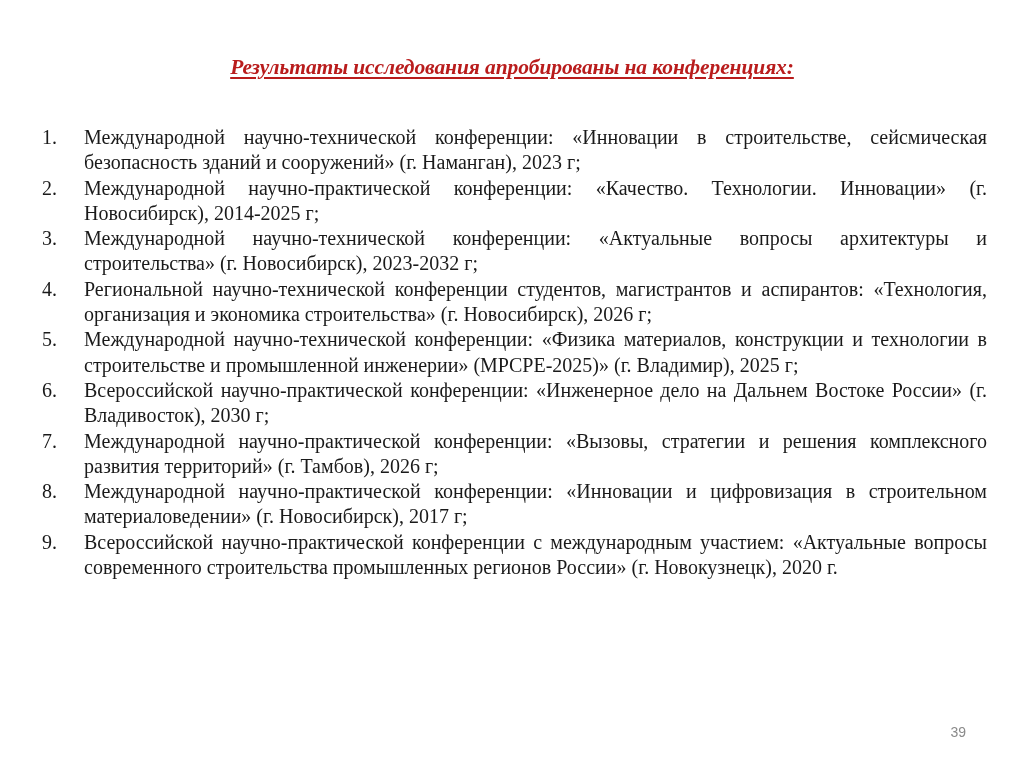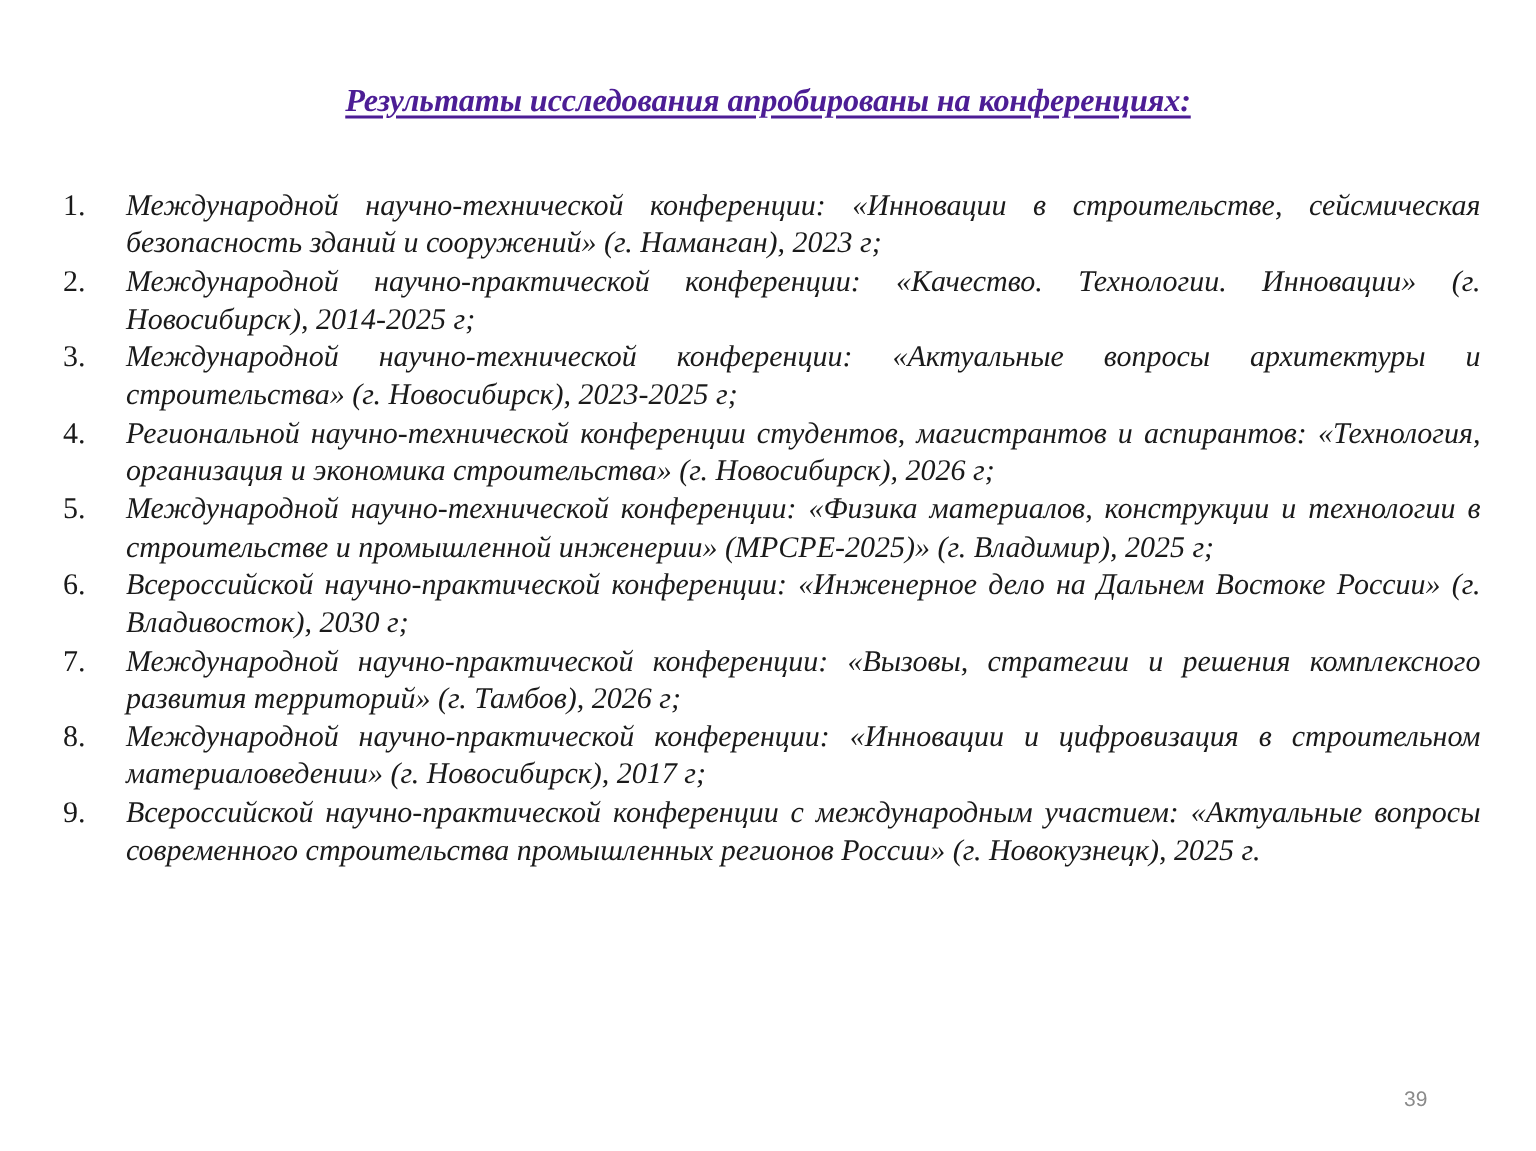--- a/index.html
+++ b/index.html
@@ -21,21 +21,21 @@
       width: 1024px;
       top: 55px;
       text-align: center;
       font-family: "Liberation Serif", serif;
       font-style: italic;
       font-weight: bold;
       font-size: 21.5px;
       text-decoration: underline;
       text-decoration-thickness: 2px;
       text-underline-offset: 3px;
-      color: #4c1d95;
+      color: #b91c1c;
       letter-spacing: -0.1px;
     }
     .conf-list {
       position: absolute;
       left: 42px;
       top: 125px;
       width: 945px;
       margin: 0;
       padding: 0;
       list-style: none;
@@ -47,28 +47,27 @@
       line-height: 25.3px;
     }
     .conf-num {
       width: 42px;
       flex: 0 0 42px;
     }
     .conf-text {
       flex: 1 1 auto;
       text-align: justify;
       text-align-last: left;
-      font-style: italic;
     }
     .page-number {
       position: absolute;
       left: 936px;
       top: 724px;
       width: 30px;
-      text-align: left;
+      text-align: right;
       font-family: "Liberation Sans", sans-serif;
       font-size: 14px;
       color: #8a8a8a;
     }
   </style>
 </head>
 <body>
 
 <div class="slide-title">Результаты исследования апробированы на конференциях:</div>
 
@@ -76,21 +75,21 @@
   <li class="conf-item">
     <span class="conf-num">1.</span>
     <span class="conf-text">Международной научно-технической конференции: «Инновации в строительстве, сейсмическая безопасность зданий и сооружений» (г. Наманган), 2023 г;</span>
   </li>
   <li class="conf-item">
     <span class="conf-num">2.</span>
     <span class="conf-text">Международной научно-практической конференции: «Качество. Технологии. Инновации» (г. Новосибирск), 2014-2025 г;</span>
   </li>
   <li class="conf-item">
     <span class="conf-num">3.</span>
-    <span class="conf-text">Международной научно-технической конференции: «Актуальные вопросы архитектуры и строительства» (г. Новосибирск), 2023-2025 г;</span>
+    <span class="conf-text">Международной научно-технической конференции: «Актуальные вопросы архитектуры и строительства» (г. Новосибирск), 2023-2032 г;</span>
   </li>
   <li class="conf-item">
     <span class="conf-num">4.</span>
     <span class="conf-text">Региональной научно-технической конференции студентов, магистрантов и аспирантов: «Технология, организация и экономика строительства» (г. Новосибирск), 2026 г;</span>
   </li>
   <li class="conf-item">
     <span class="conf-num">5.</span>
     <span class="conf-text">Международной научно-технической конференции: «Физика материалов, конструкции и технологии в строительстве и промышленной инженерии» (MPCPE-2025)» (г. Владимир), 2025 г;</span>
   </li>
   <li class="conf-item">
@@ -100,17 +99,17 @@
   <li class="conf-item">
     <span class="conf-num">7.</span>
     <span class="conf-text">Международной научно-практической конференции: «Вызовы, стратегии и решения комплексного развития территорий» (г. Тамбов), 2026 г;</span>
   </li>
   <li class="conf-item">
     <span class="conf-num">8.</span>
     <span class="conf-text">Международной научно-практической конференции: «Инновации и цифровизация в строительном материаловедении» (г. Новосибирск), 2017 г;</span>
   </li>
   <li class="conf-item">
     <span class="conf-num">9.</span>
-    <span class="conf-text">Всероссийской научно-практической конференции с международным участием: «Актуальные вопросы современного строительства промышленных регионов России» (г. Новокузнецк), 2025 г.</span>
+    <span class="conf-text">Всероссийской научно-практической конференции с международным участием: «Актуальные вопросы современного строительства промышленных регионов России» (г. Новокузнецк), 2020 г.</span>
   </li>
 </ol>
 
 <div class="page-number">39</div>
 
 </body></html>

